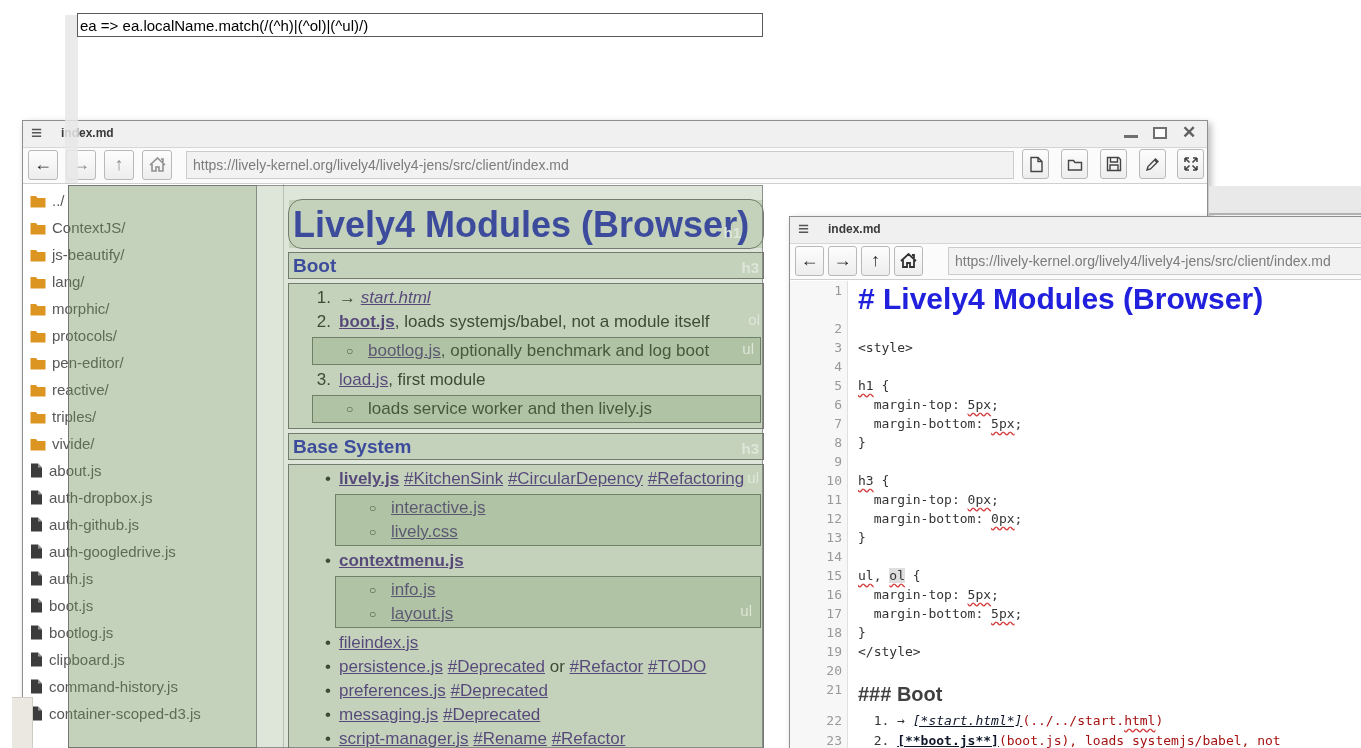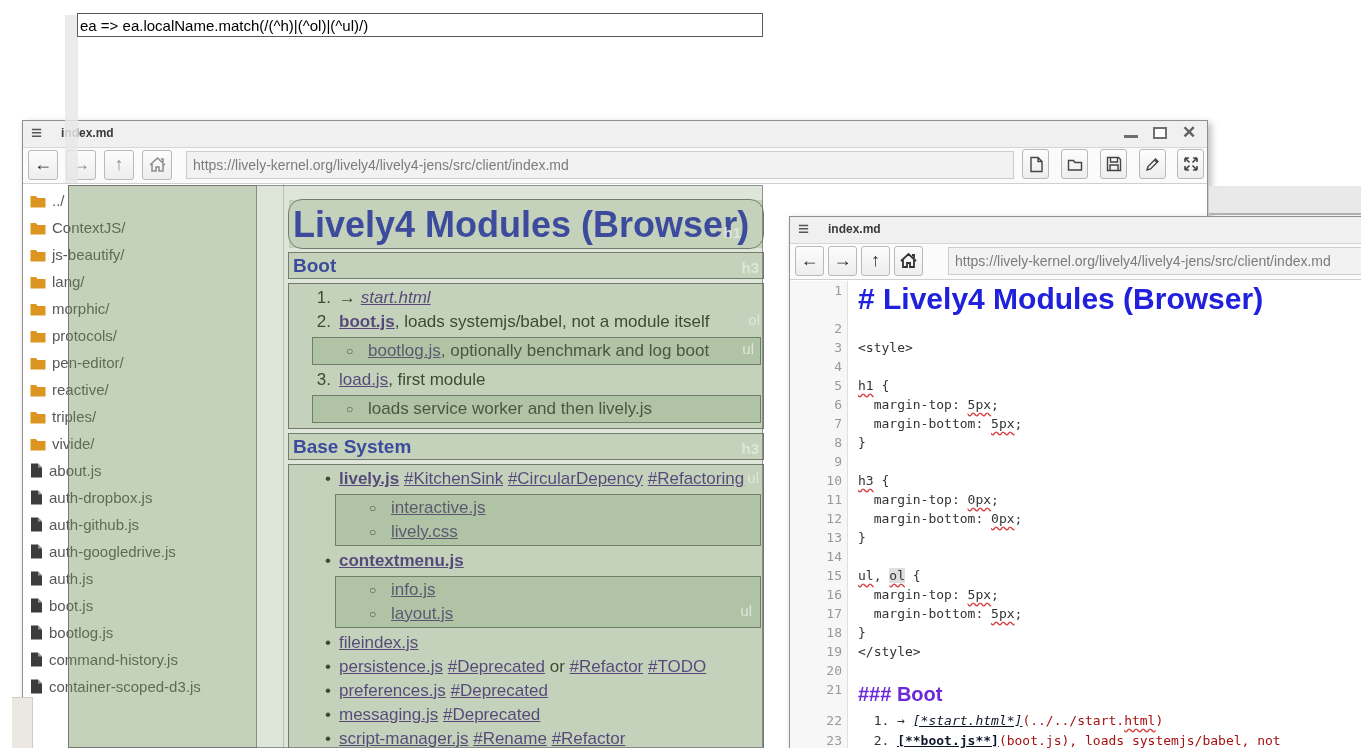--- a/index.html
+++ b/index.html
@@ -97,21 +97,21 @@
     background:#f7f7f7; border-right:1px solid #e0e0e0; }
   .eline { position:relative; display:flex; align-items:flex-start; }
   .eline .num { width:52px; flex:none; text-align:right; color:#999;
     font:13px/19px "DejaVu Sans Mono",monospace; }
   .eline .code { padding-left:16px; font:13px/19px "DejaVu Sans Mono",monospace;
     color:#333; white-space:pre; }
   .eline { height:19px; }
   .eline.h1line { height:38px; }
   .eline.h1line .code { font:bold 30px/36px "Liberation Sans",sans-serif; color:#2020dd; }
   .eline.h3line { height:31px; }
-  .eline.h3line .code { font:bold 20px/28px "Liberation Sans",sans-serif; color:#6d28d9; }
+  .eline.h3line .code { font:bold 20px/28px "Liberation Sans",sans-serif; color:#404040; }
   .eline.listline { height:20px; }
   .tag { color:#117700; }
   .str { color:#a41111; }
   .mlink { color:#0f172a; text-decoration:underline; }
   .mlink.it { font-style:italic; }
   .mlink.b { font-weight:bold; }
   .sq { text-decoration:underline; text-decoration-style:wavy; text-decoration-color:#d43c3c;
     text-decoration-skip-ink:none; text-underline-offset:3px; }
   .hlword { background:#dedede; }
 </style>
@@ -222,20 +222,24 @@
             <path d="M8 0.5 l4 4 h-4 z" fill="#9a9a9a"></path>
           </svg><span>auth.js</span></div>
       <div class="fitem"><svg width="13" height="15" viewBox="0 0 13 15">
             <path d="M1 0.5 h7 l4 4 v10 H1 z" fill="#3c3c3c"></path>
             <path d="M8 0.5 l4 4 h-4 z" fill="#9a9a9a"></path>
           </svg><span>boot.js</span></div>
       <div class="fitem"><svg width="13" height="15" viewBox="0 0 13 15">
             <path d="M1 0.5 h7 l4 4 v10 H1 z" fill="#3c3c3c"></path>
             <path d="M8 0.5 l4 4 h-4 z" fill="#9a9a9a"></path>
           </svg><span>bootlog.js</span></div>
+      <div class="fitem"><svg width="13" height="15" viewBox="0 0 13 15">
+            <path d="M1 0.5 h7 l4 4 v10 H1 z" fill="#3c3c3c"></path>
+            <path d="M8 0.5 l4 4 h-4 z" fill="#9a9a9a"></path>
+          </svg><span>clipboard.js</span></div>
       <div class="fitem"><svg width="13" height="15" viewBox="0 0 13 15">
             <path d="M1 0.5 h7 l4 4 v10 H1 z" fill="#3c3c3c"></path>
             <path d="M8 0.5 l4 4 h-4 z" fill="#9a9a9a"></path>
           </svg><span>command-history.js</span></div>
       <div class="fitem"><svg width="13" height="15" viewBox="0 0 13 15">
             <path d="M1 0.5 h7 l4 4 v10 H1 z" fill="#3c3c3c"></path>
             <path d="M8 0.5 l4 4 h-4 z" fill="#9a9a9a"></path>
           </svg><span>container-scoped-d3.js</span></div>
     </div>
 

